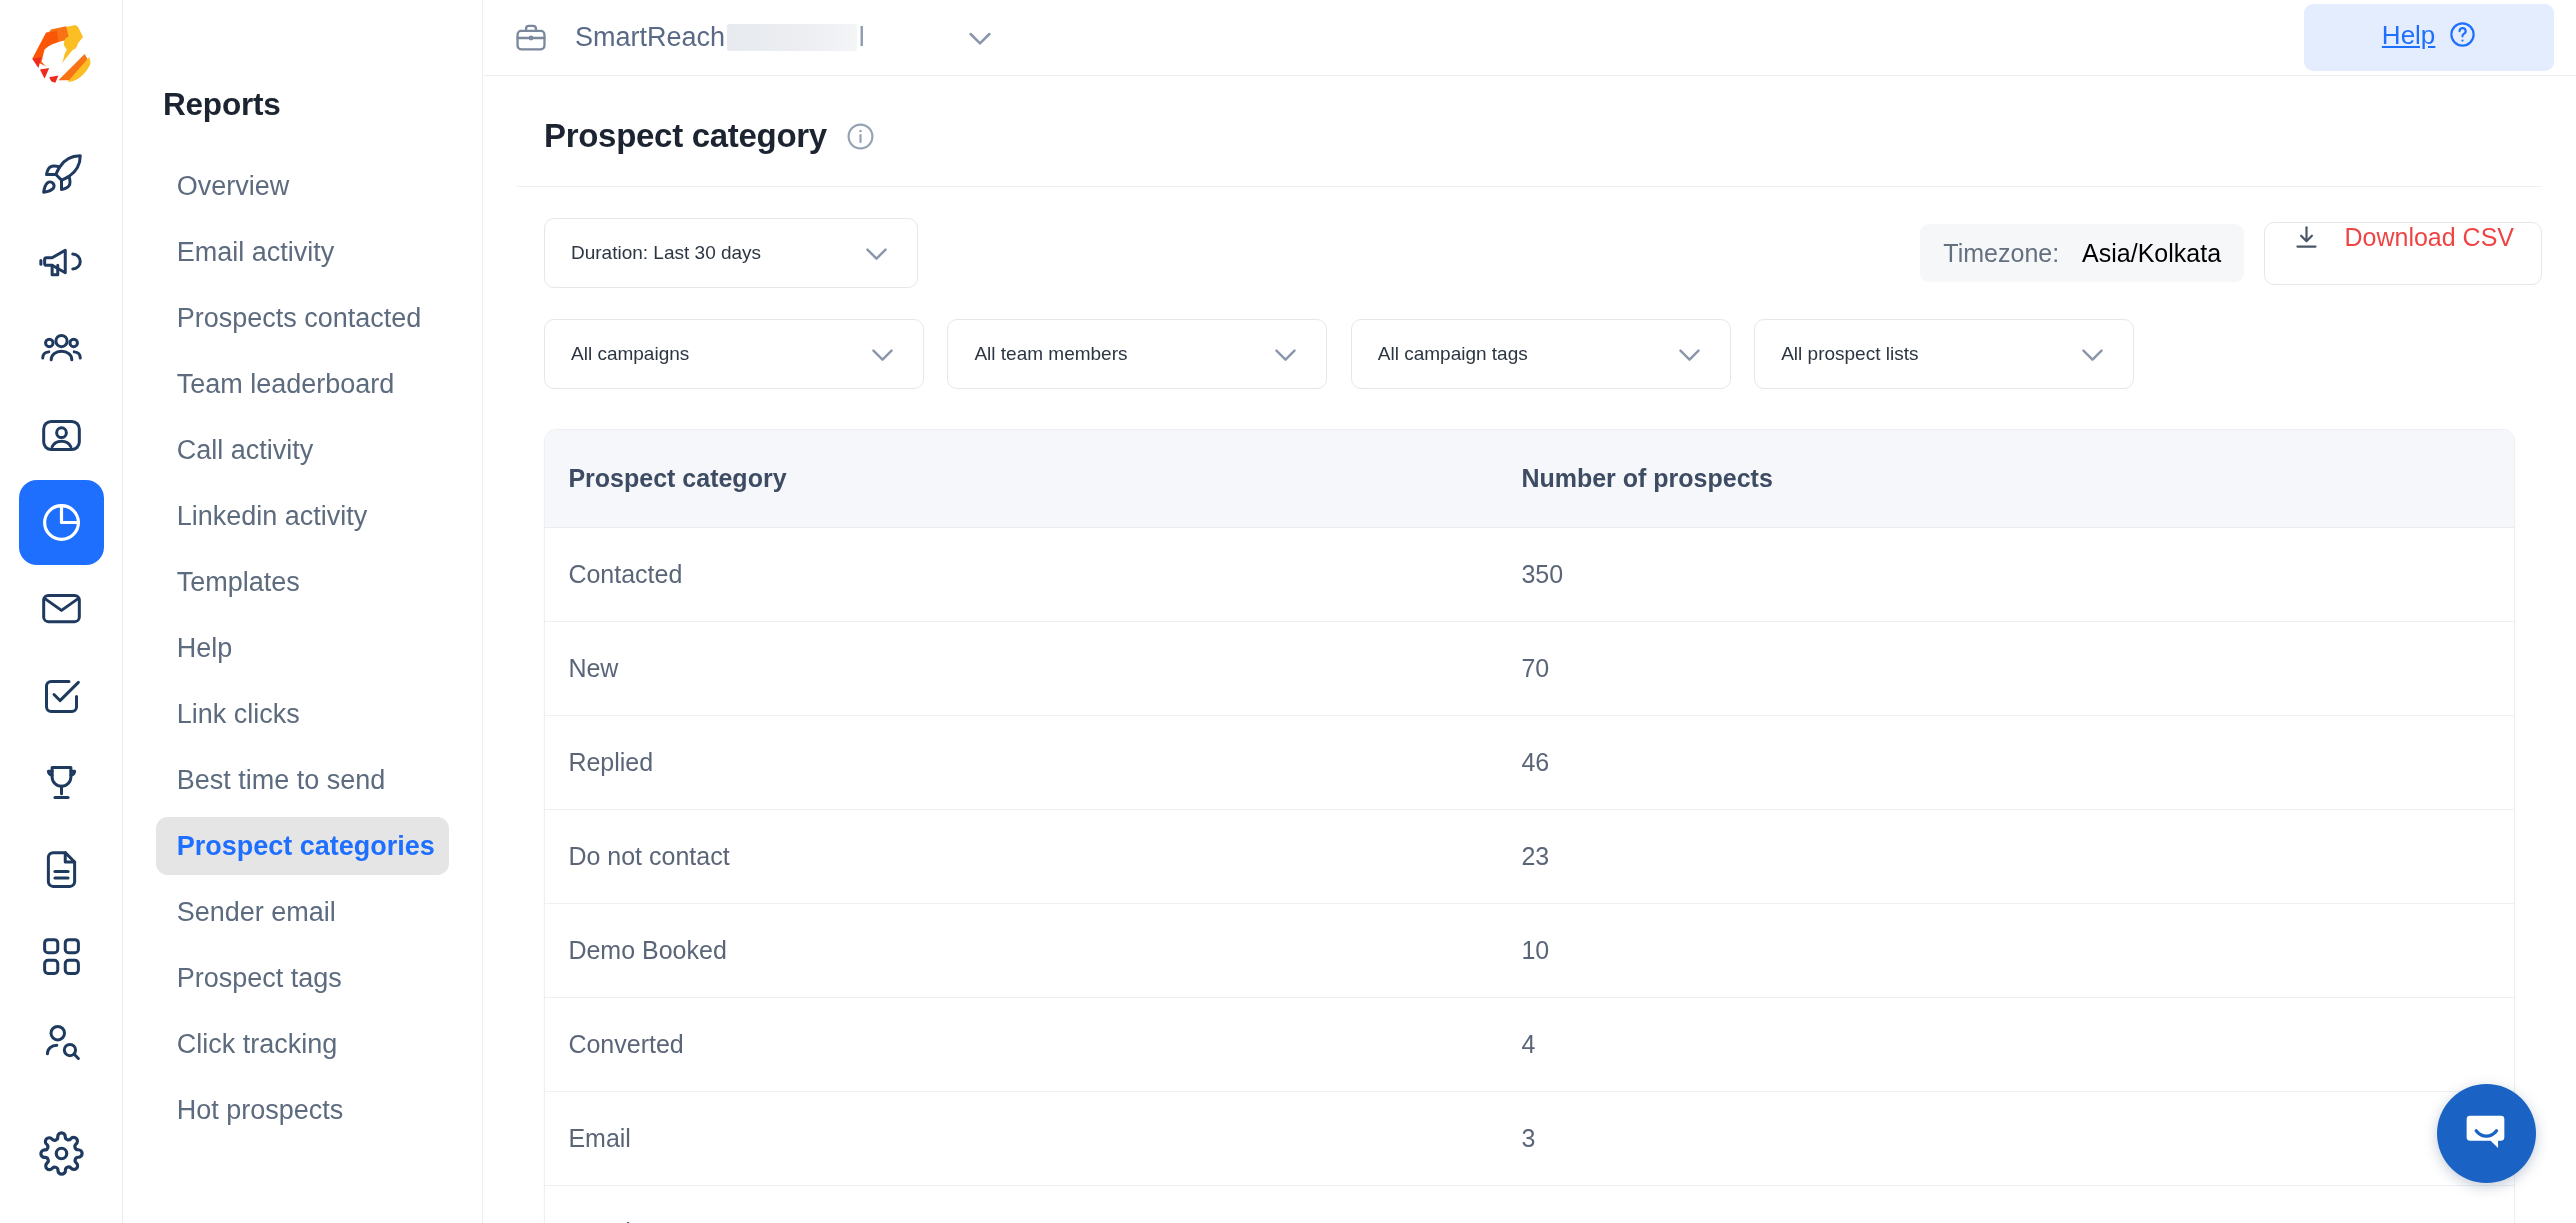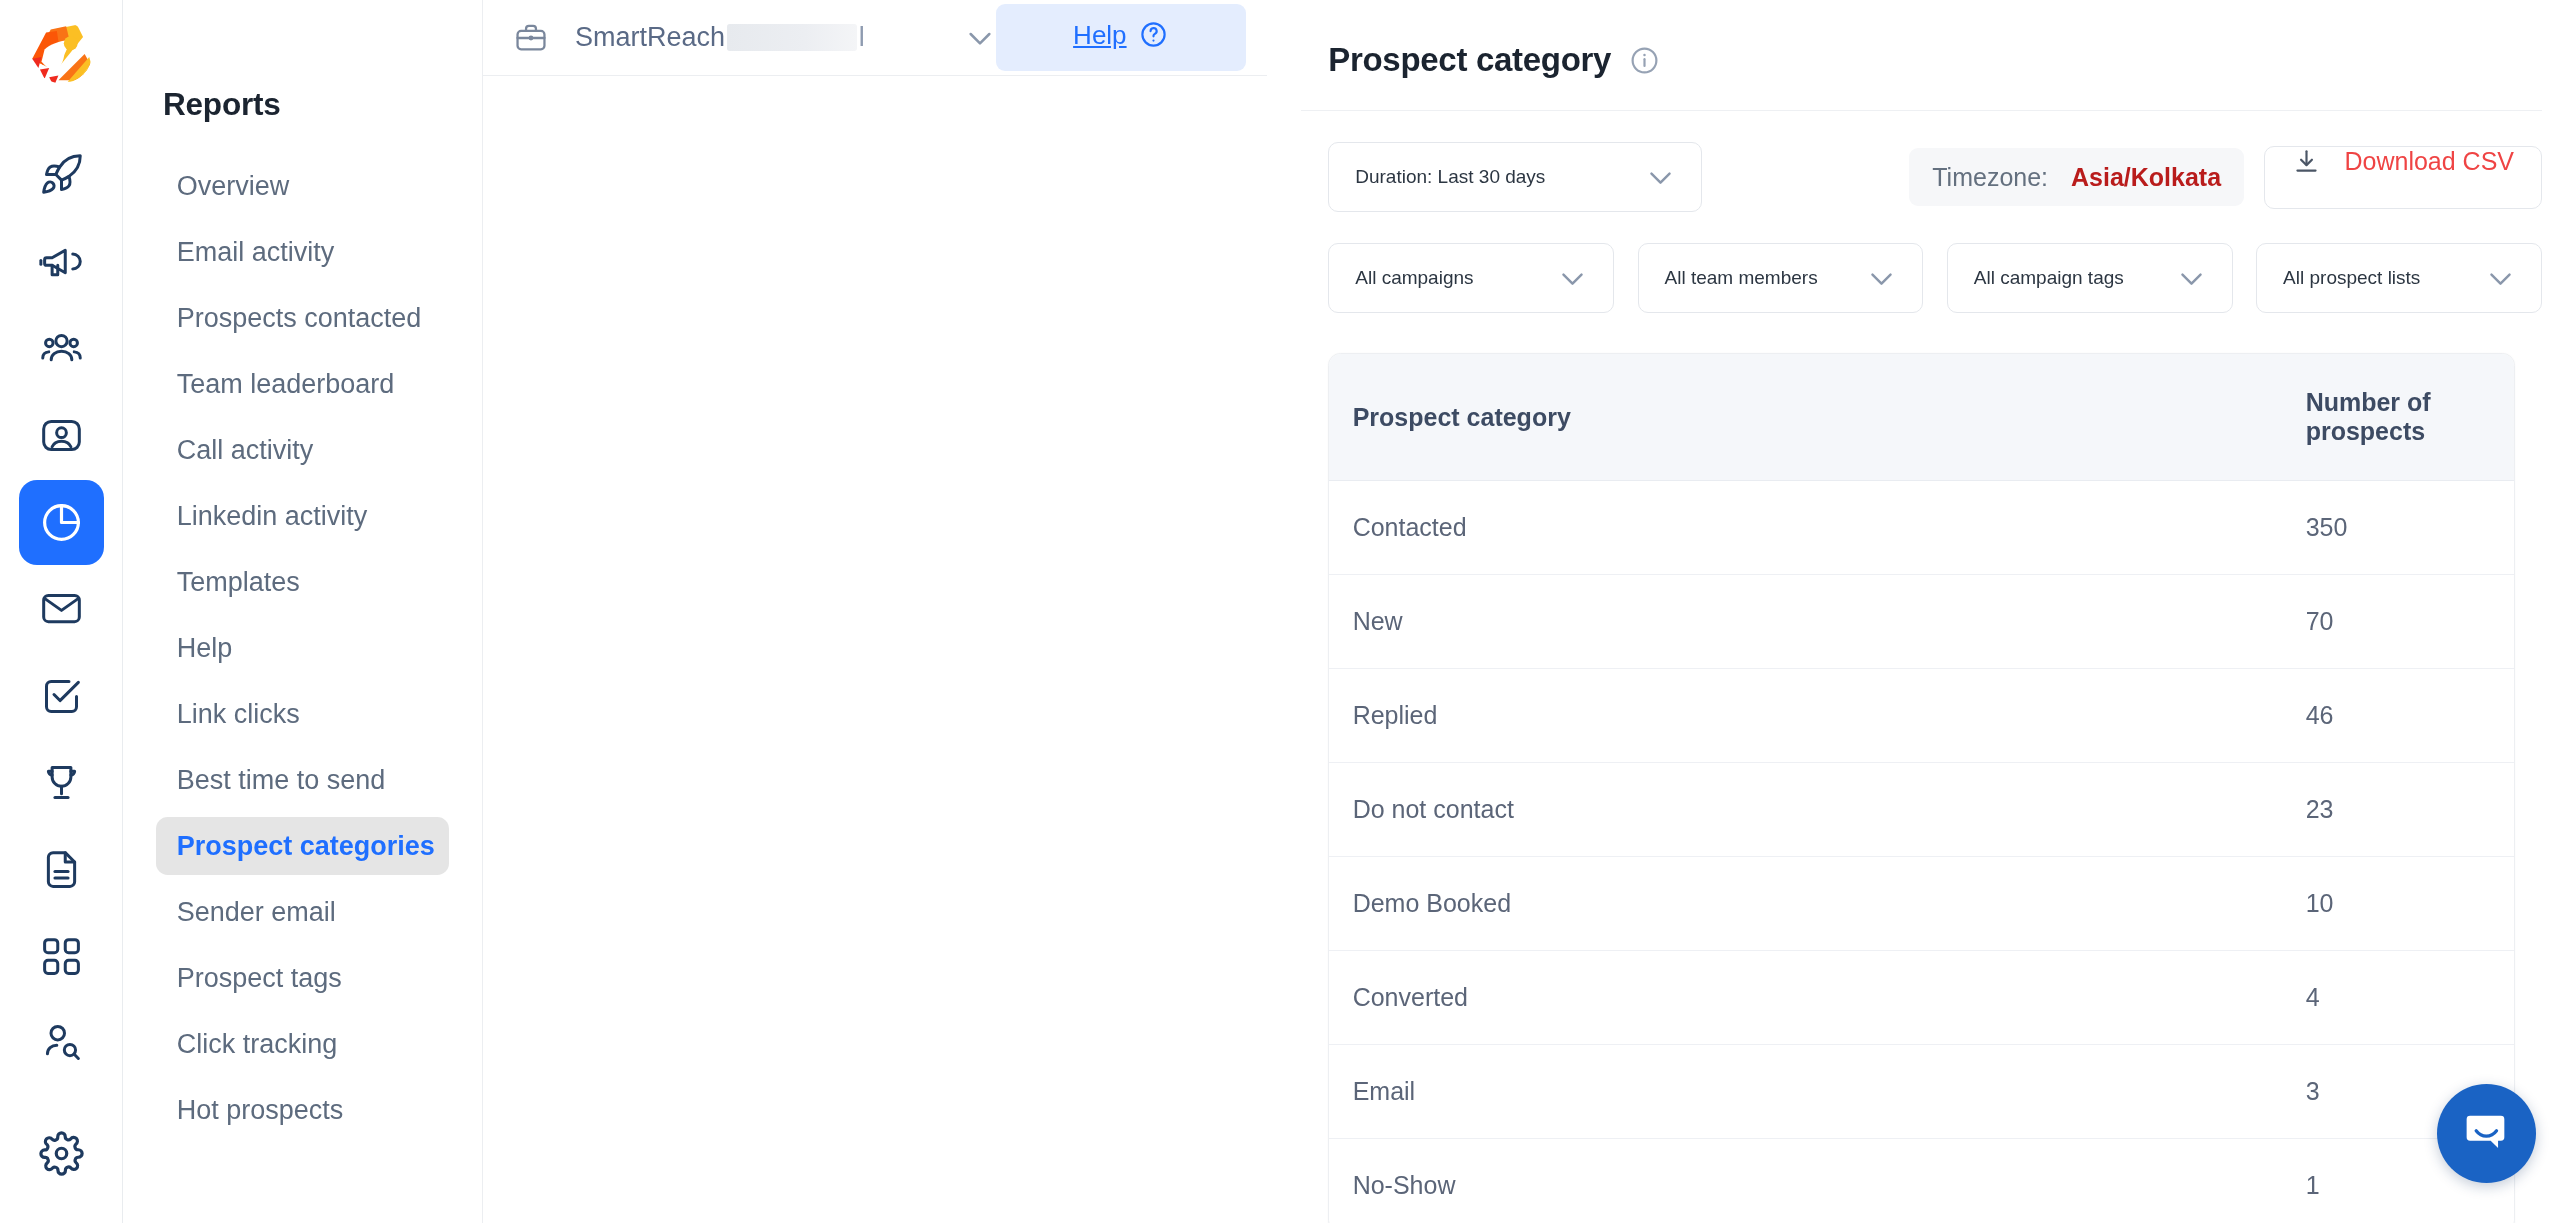--- a/index.html
+++ b/index.html
@@ -46,21 +46,21 @@
   .nav-list { padding: 0 33px; }
   .nav-item {
     display: block;
     font-size: 27px; color: #5d6b7e;
     padding: 13.5px 20.7px; border-radius: 11.7px;
     margin-bottom: 8px; cursor: pointer; white-space: nowrap;
   }
   .nav-item.active { background: #e5e5e5; color: #1f6fff; font-weight: 700; }
 
   
-  .main { flex: 1 1 auto; height: 1223px; display: flex; flex-direction: row; min-width: 0; }
+  .main { flex: 1 1 auto; height: 1223px; display: flex; flex-direction: column; min-width: 0; }
 
   .topbar {
     height: 76px; flex: 0 0 76px;
     border-bottom: 1.8px solid #eceef1;
     display: flex; align-items: center;
     padding: 0 21.6px 0 31px; background: #fff;
   }
   .briefcase { width: 34px; height: 34px; flex: 0 0 34px; margin-right: 27px; }
   .workspace-name { font-size: 27px; color: #5a6a86; white-space: nowrap; }
   .redacted {
@@ -102,21 +102,21 @@
     white-space: nowrap;
   }
   .select .chev { width: 31px; height: 31px; flex: 0 0 31px; margin-left: 21.6px; }
   .select-duration { width: 374px; }
 
   .filter-right { margin-left: auto; display: flex; align-items: center; gap: 20px; }
   .tz-pill {
     background: #f6f7f9; border-radius: 9px;
     padding: 14.4px 23.4px; font-size: 25px; color: #64707f; white-space: nowrap;
   }
-  .tz-pill b { color: #b91c1c; font-weight: 700; margin-left: 16px; }
+  .tz-pill b { color: #000000; font-weight: 400; margin-left: 16px; }
   .csv-btn {
     height: 63px; border: 1.8px solid #e4e7ec; border-radius: 10px;
     background: #fff; display: flex; align-items: flex-start; gap: 23px;
     padding: 0 27px; font-size: 25px; color: #ef4444; cursor: pointer;
     white-space: nowrap;
   }
   .csv-btn svg { width: 29px; height: 29px; }
 
   .filter-row-2 { display: flex; gap: 23.4px; padding: 31px 0 0 27px; }
   .select-f { width: 380px; gap: 11px; }

